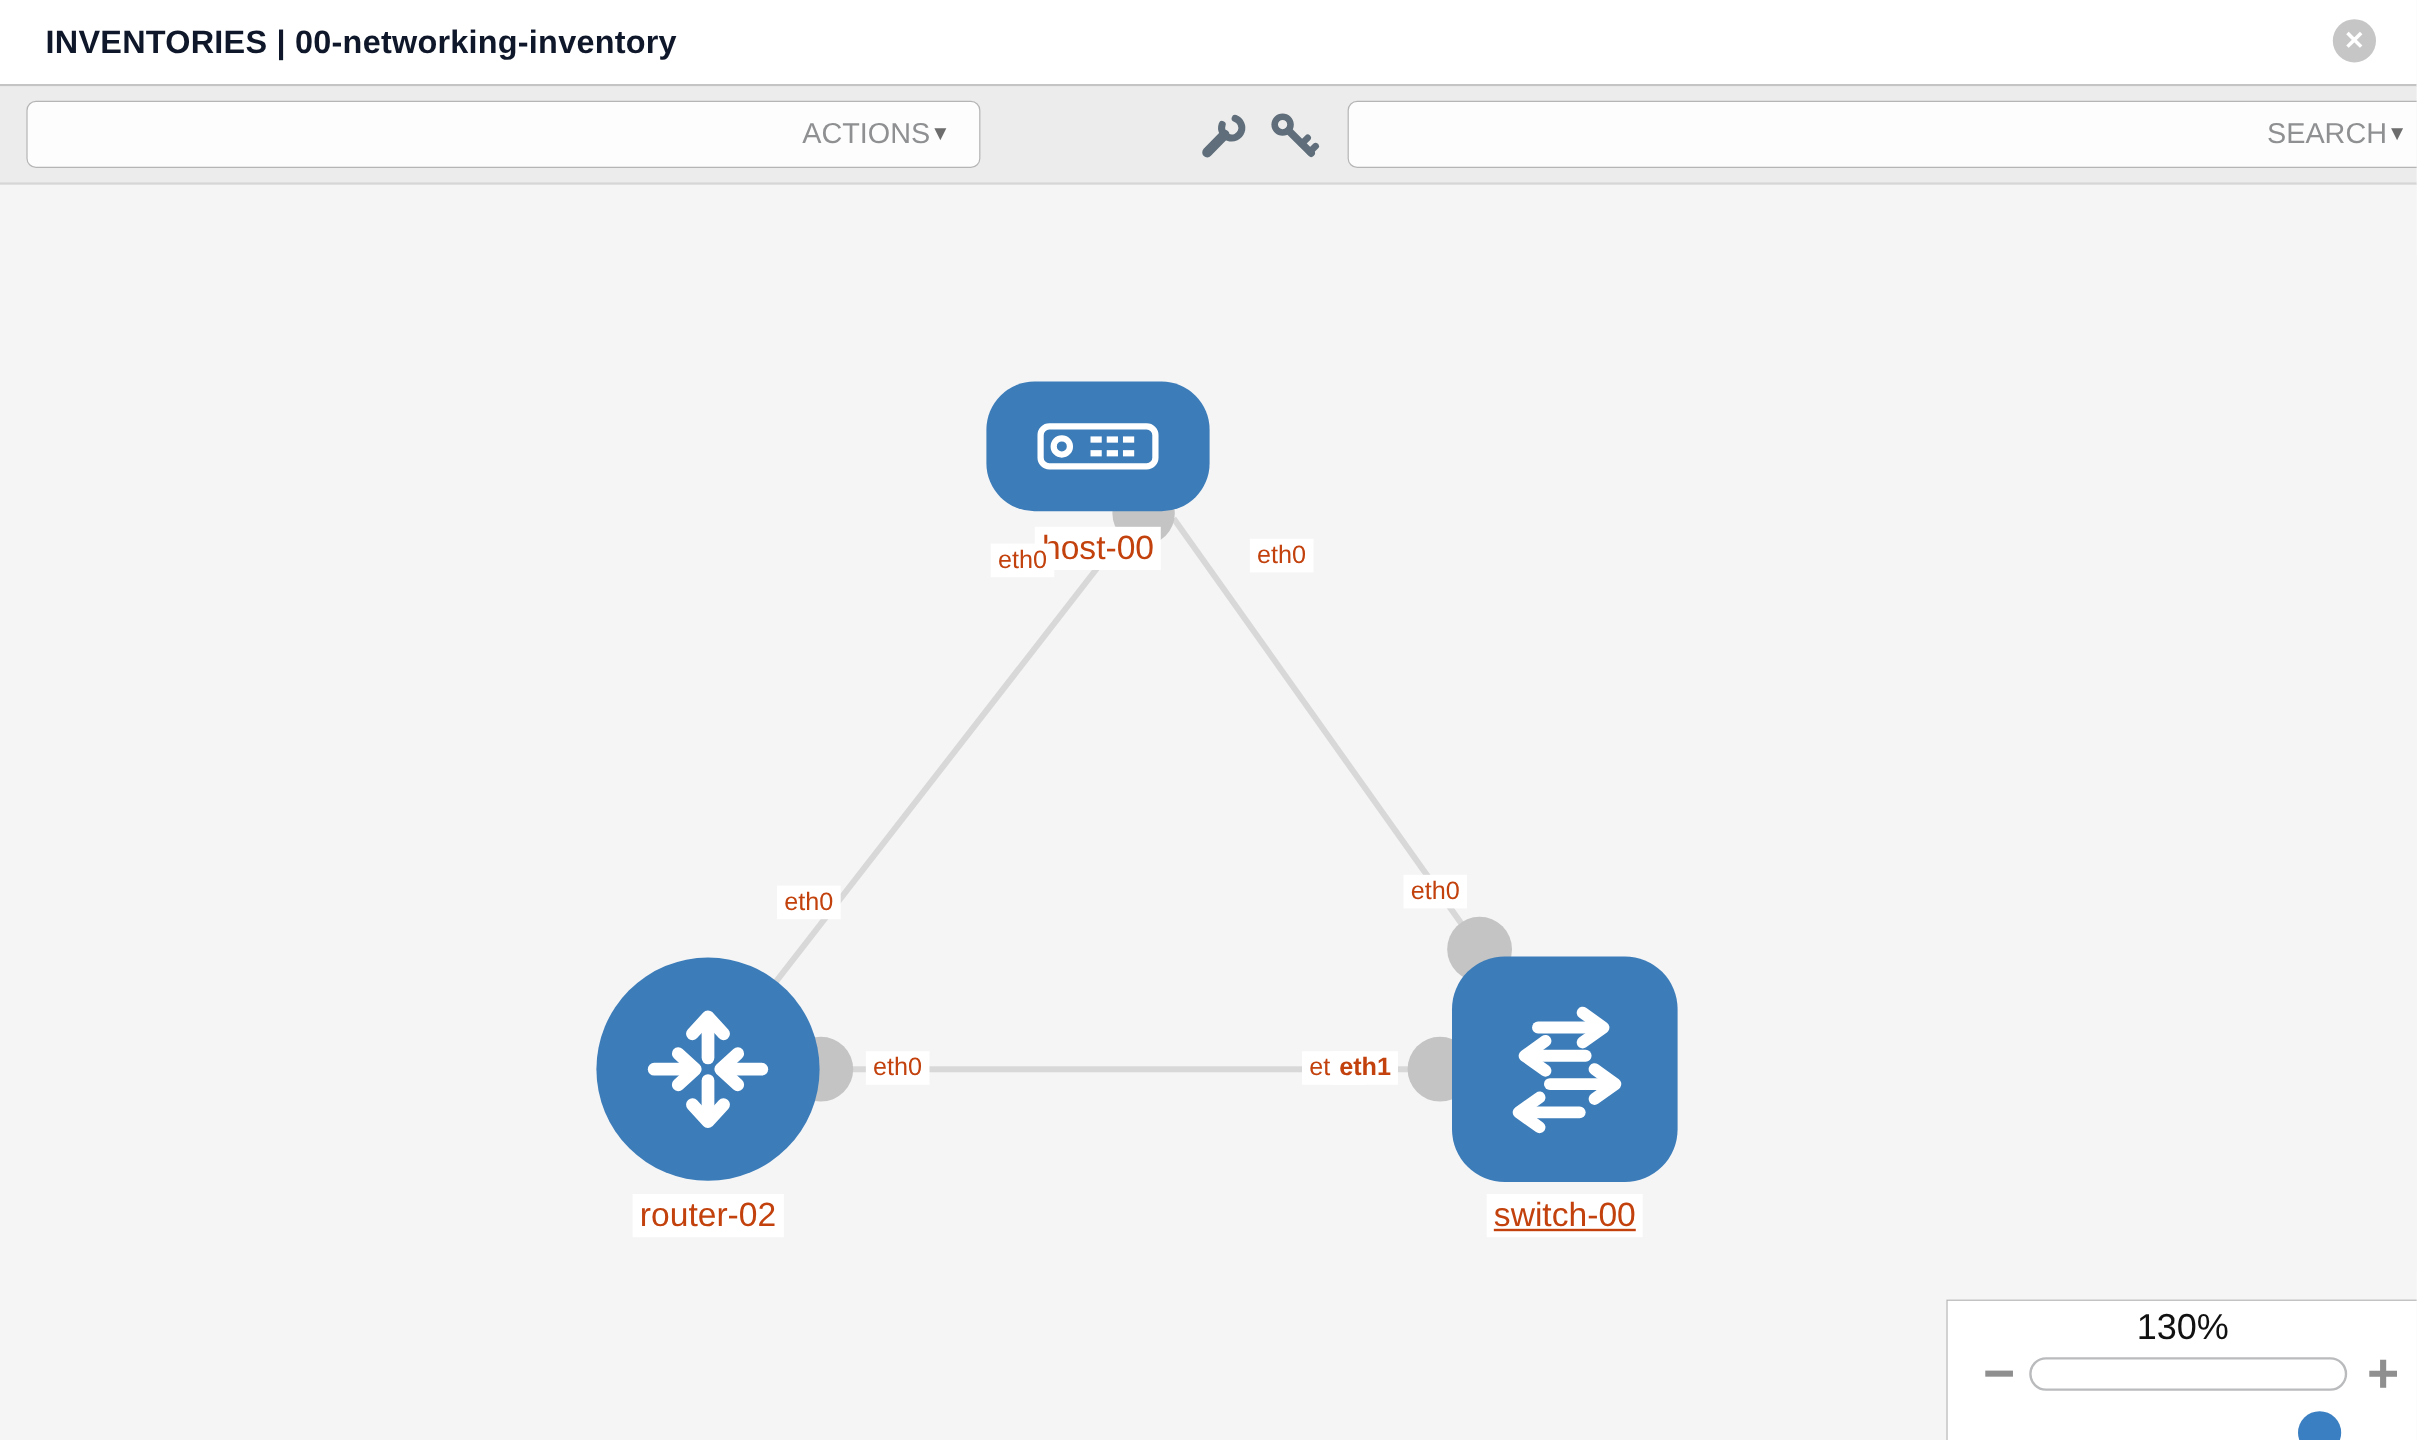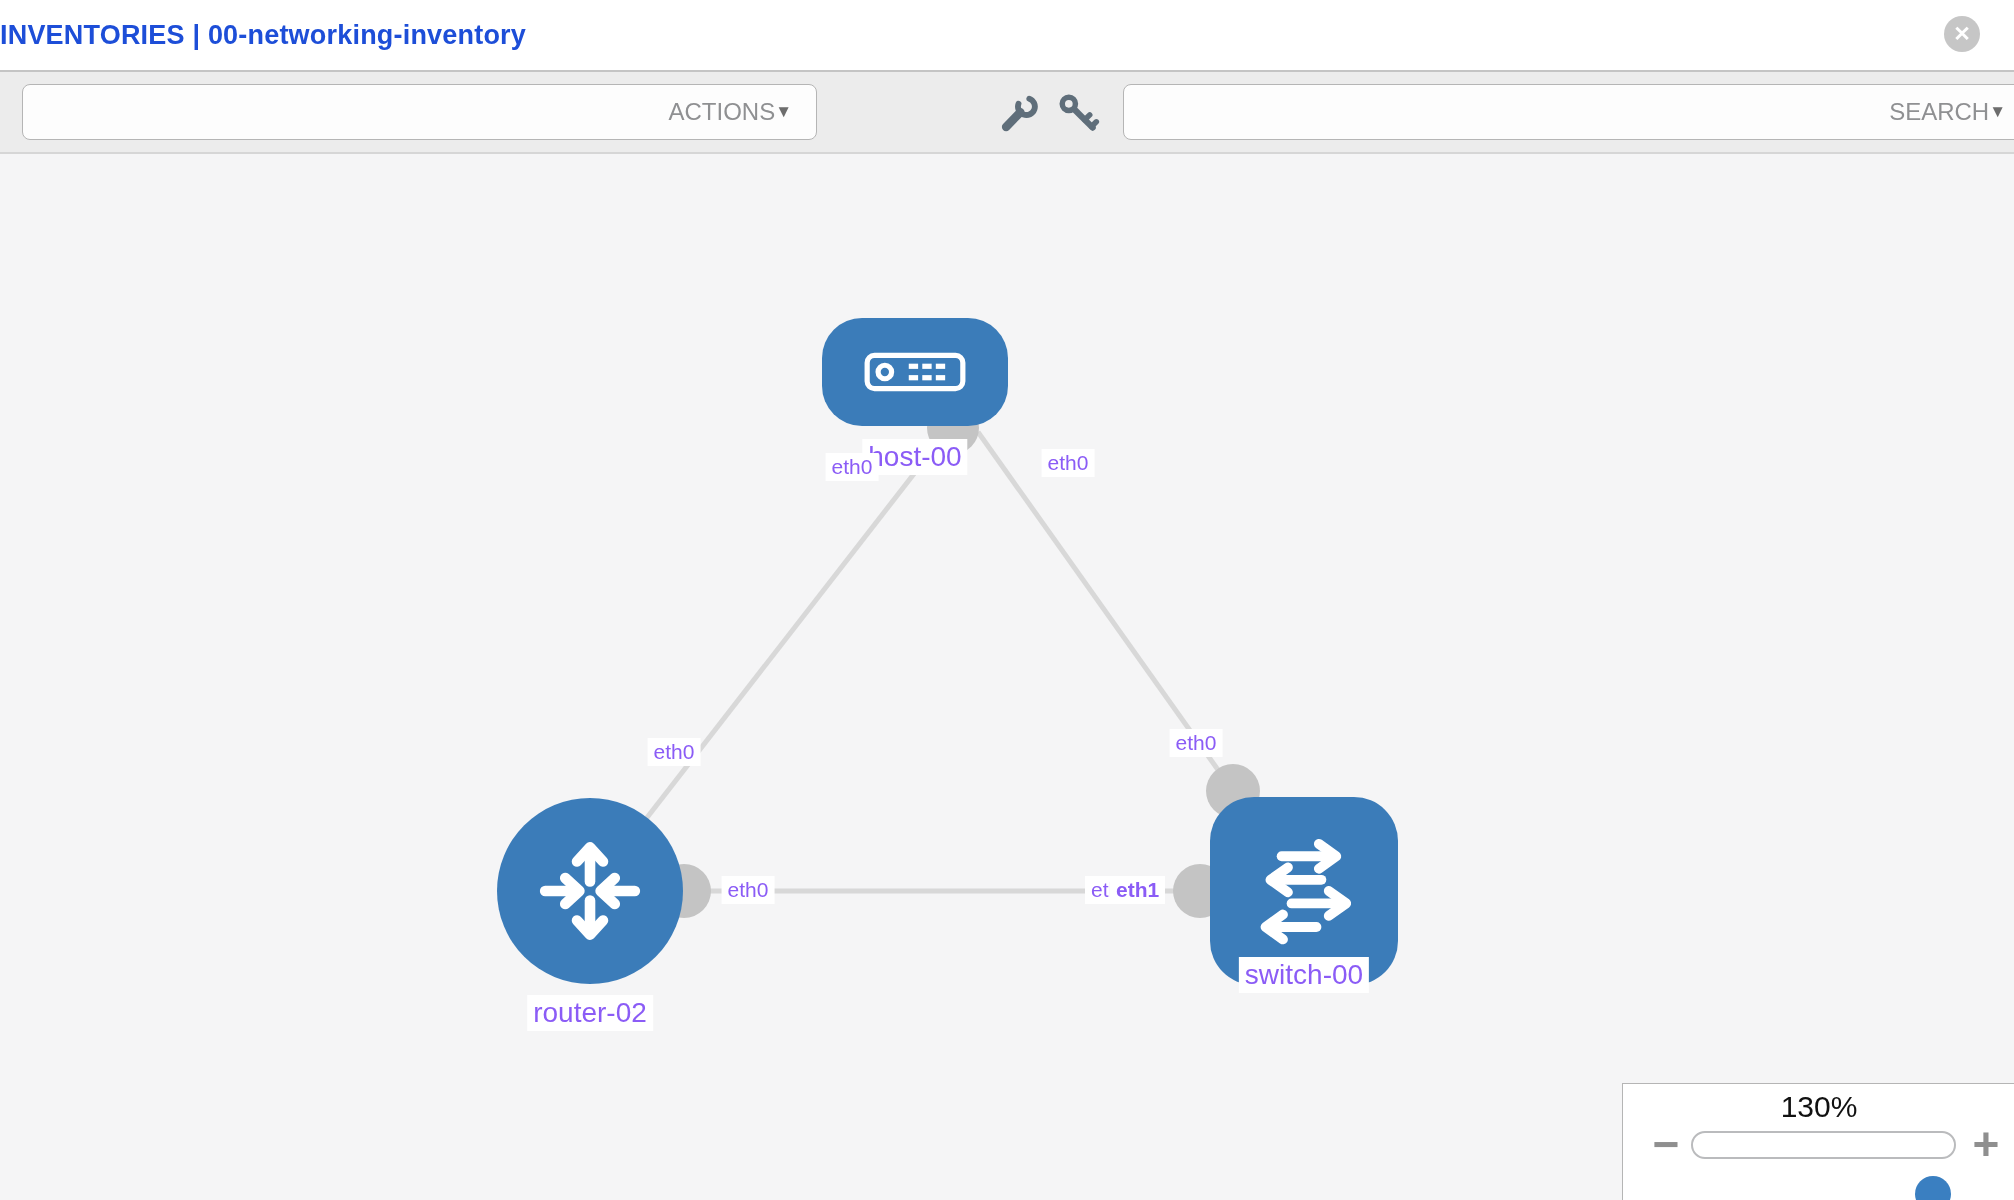--- a/index.html
+++ b/index.html
@@ -5,21 +5,21 @@
   html,body{margin:0;padding:0;background:#fff;}
   #app{
     position:relative;width:2014px;height:1200px;overflow:hidden;
     font-family:"Liberation Sans",sans-serif;background:#f5f5f6;
   }
   
   #header{
     position:absolute;left:0;top:0;width:2014px;height:70px;background:#ffffff;
     border-bottom:2px solid #c4c4c4;display:flex;align-items:center;
   }
-  #page-title{font-size:27px;font-weight:bold;color:#1d4ed8;letter-spacing:.2px;}
+  #page-title{margin-left:38px;font-size:27px;font-weight:bold;color:#0f172a;letter-spacing:.2px;}
   #close-btn{
     position:absolute;right:34px;top:16px;width:36px;height:36px;border-radius:50%;
     background:#c6c6c6;color:#ffffff;font-size:21px;font-weight:bold;
     display:flex;align-items:center;justify-content:center;cursor:pointer;user-select:none;
   }
   
   #toolbar{
     position:absolute;left:0;top:72px;width:2014px;height:80px;background:#ececec;
     border-bottom:2px solid #d6d6d6;
   }
@@ -37,21 +37,21 @@
   #wrench-btn{left:998px;}
   #key-btn{left:1056px;}
   
   #canvas{position:absolute;left:0;top:154px;width:2014px;height:1046px;background:#f5f5f6;}
   #links-svg{position:absolute;left:0;top:0;}
   .node{position:absolute;background:#3b7cb9;z-index:2;display:flex;align-items:center;justify-content:center;cursor:grab;}
   #node-host{left:822px;top:164px;width:186px;height:108px;border-radius:40px;}
   #node-router{left:497px;top:644px;width:186px;height:186px;border-radius:50%;}
   #node-switch{left:1210px;top:643px;width:188px;height:188px;border-radius:44px;}
   .chip{
-    position:absolute;z-index:3;background:#ffffff;color:#8b5cf6;white-space:nowrap;
+    position:absolute;z-index:3;background:#ffffff;color:#c2410c;white-space:nowrap;
     padding:2px 6px;transform:translate(-50%,-50%);
   }
   .node-label{font-size:28px;}
   .if-label{font-size:21px;}
   .chip-abs{transform:translateY(-50%);} 
   
   #zoom-panel{
     position:absolute;left:1622px;top:1083px;width:420px;height:130px;background:#ffffff;
     border:1px solid #b5b5b5;box-sizing:border-box;
   }
@@ -170,21 +170,21 @@
           <path d="M40 60 L76 60"></path>
             <path d="M70 50 L84 60 L70 70"></path>
           <path d="M60 79 L26 79"></path>
             <path d="M33 69 L19 79 L33 89"></path>
         </g>
       </svg>
     </div>
 
     <div class="chip node-label" style="left:915px;top:303px;">host-00</div>
     <div class="chip node-label" style="left:590px;top:859px;">router-02</div>
-    <div class="chip node-label" style="left:1304px;top:821px;">switch-00</div>
+    <div class="chip node-label" style="left:1304px;top:859px;text-decoration:underline;">switch-00</div>
 
     <div class="chip if-label" style="left:852px;top:313px;">eth0</div>
     <div class="chip if-label" style="left:1068px;top:309px;">eth0</div>
     <div class="chip if-label" style="left:674px;top:598px;">eth0</div>
     <div class="chip if-label" style="left:1196px;top:589px;">eth0</div>
     <div class="chip if-label" style="left:748px;top:736px;">eth0</div>
     <div class="chip if-label chip-abs" style="left:1085px;top:736px;">eth0</div>
     <div class="chip if-label chip-abs" style="left:1110px;top:736px;font-weight:bold;">eth1</div>
   </div>
 

